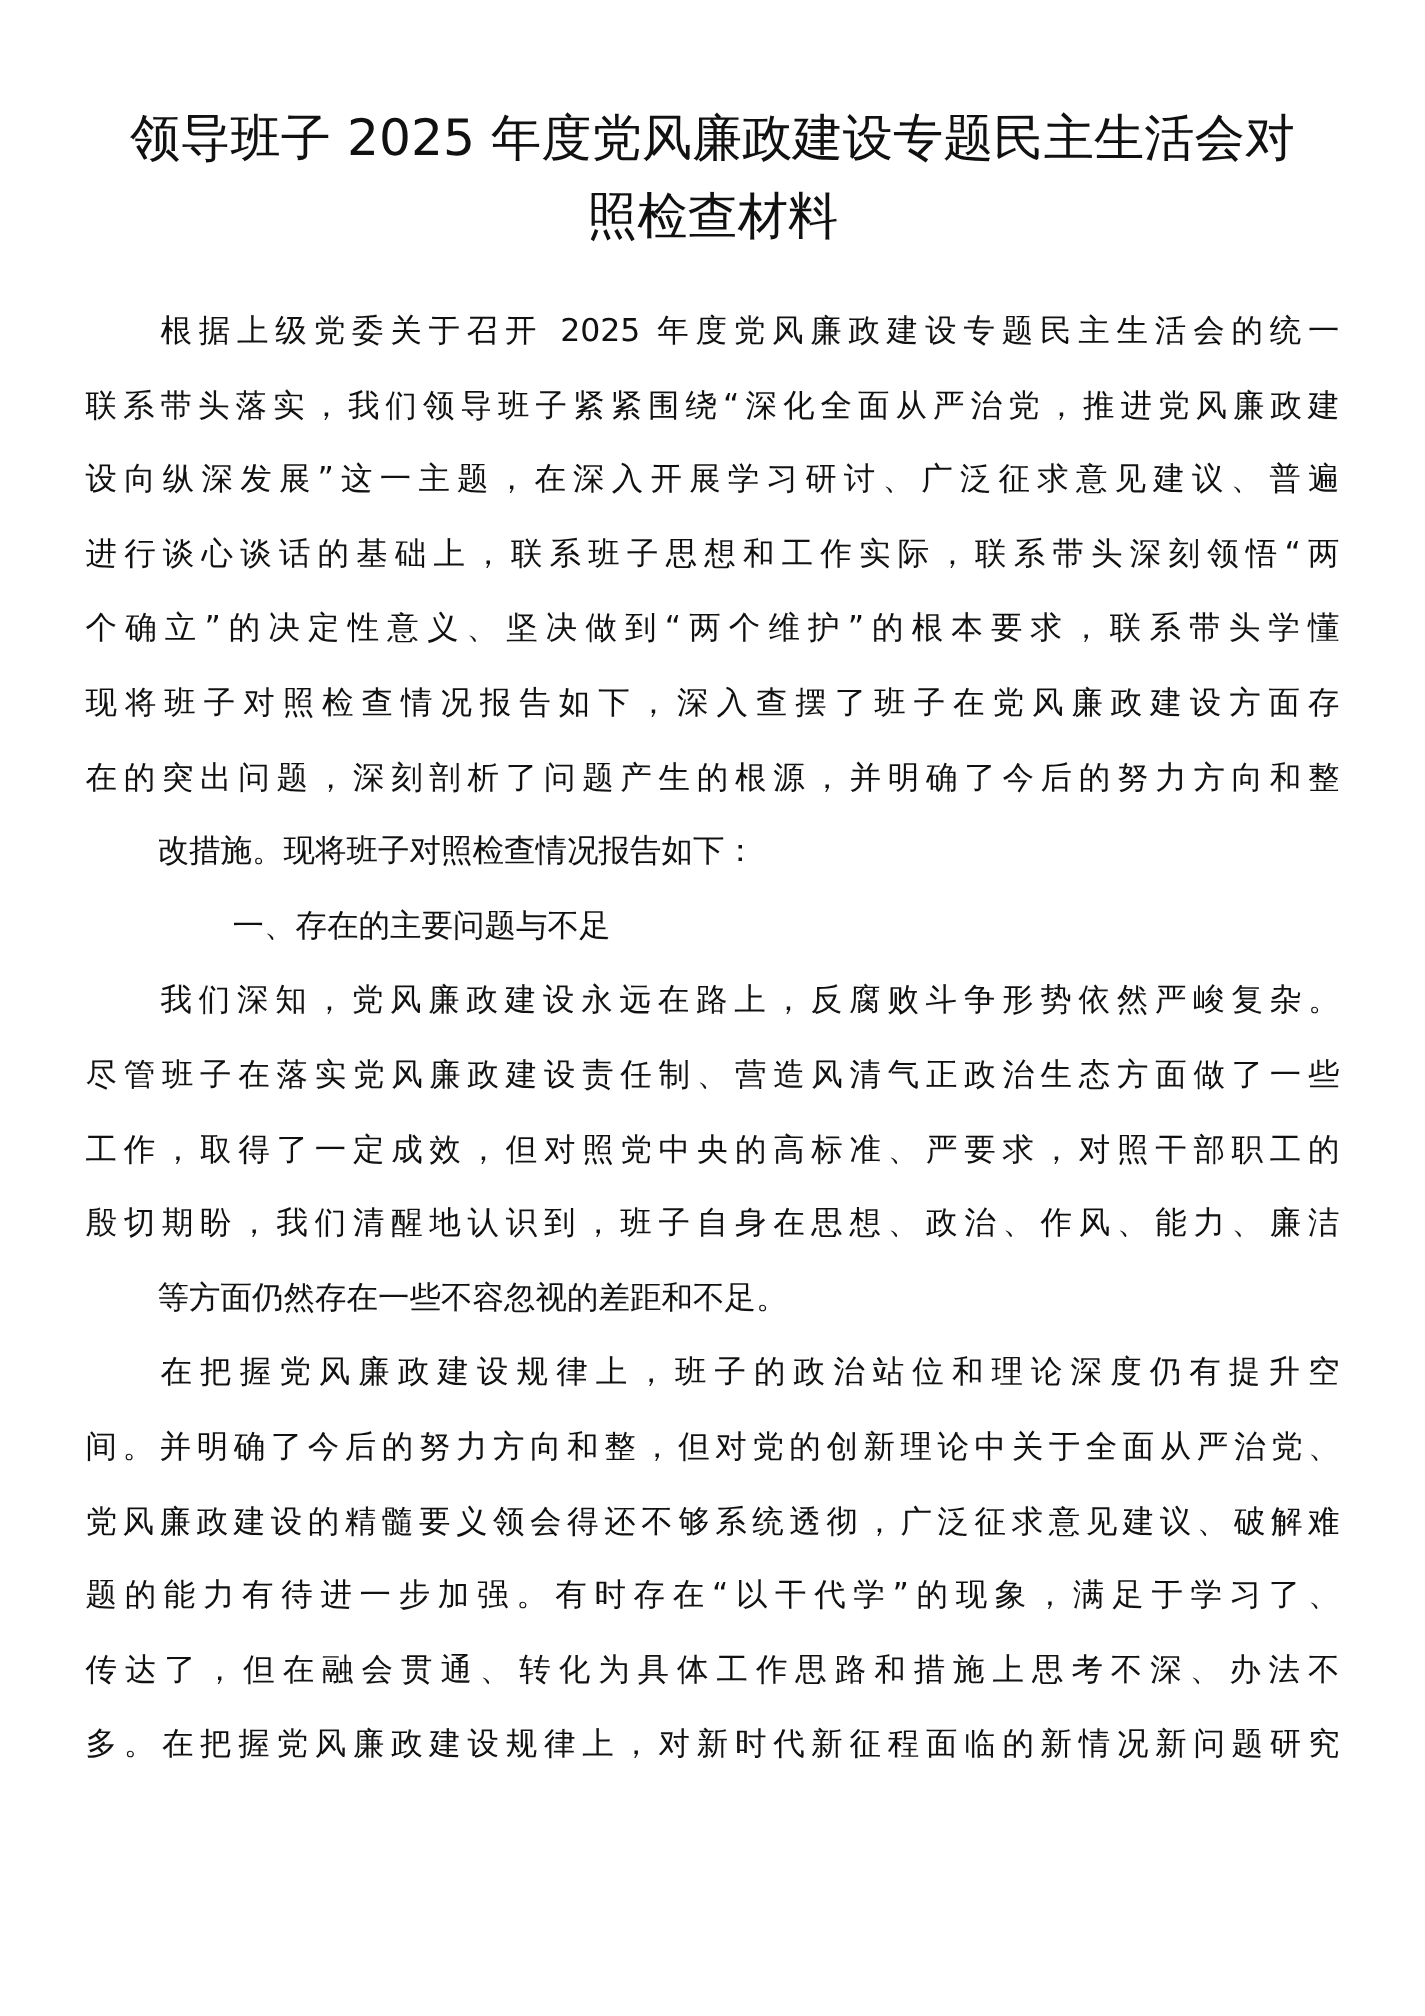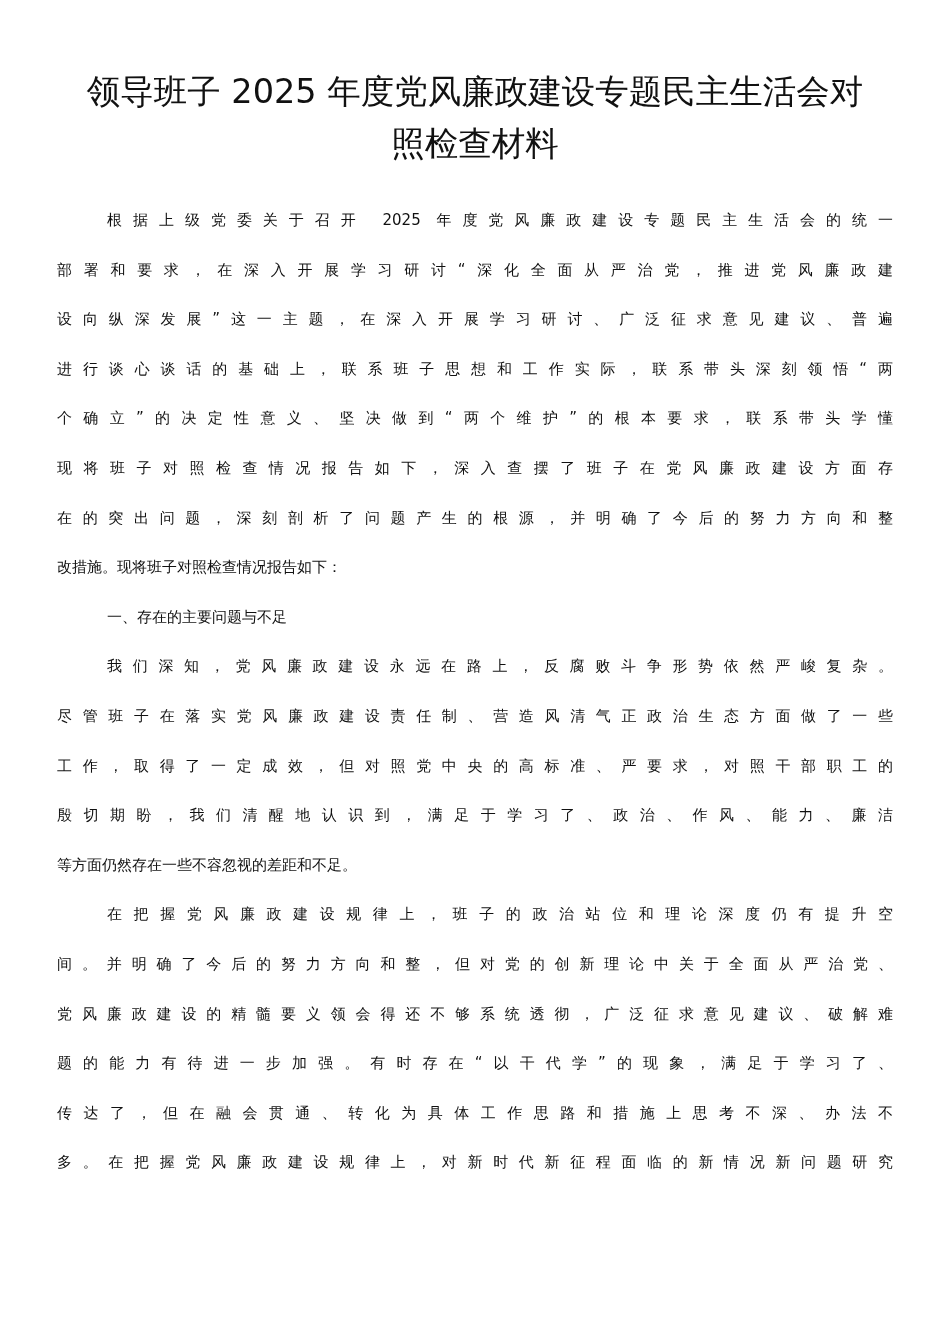--- a/index.html
+++ b/index.html
@@ -40,57 +40,58 @@
     }
     .body-text {
       position: absolute;
       left: 57px;
       top: 196px;
       width: 836px;
     }
     .line {
       display: block;
       white-space: nowrap;
-      font-size: 15px;
+      font-size: 21px;
       height: 49.6px;
       line-height: 49.6px;
       text-align: justify;
       text-align-last: justify;
       color: #111111;
     }
     .line.indent {
       padding-left: 50px;
     }
     .line.last {
       text-align-last: left;
+      margin-left: 48px;
     }
   </style>
 </head>
 <body>
 
 <div class="page">
   <div class="title">
     <span class="tline">领导班子 2025 年度党风廉政建设专题民主生活会对</span>
     <span class="tline">照检查材料</span>
   </div>
 
   <div class="body-text" id="body-lines">
       <span class="line indent">根据上级党委关于召开 2025 年度党风廉政建设专题民主生活会的统一</span>
-      <span class="line">部署和要求，在深入开展学习研讨“深化全面从严治党，推进党风廉政建</span>
+      <span class="line">联系带头落实，我们领导班子紧紧围绕“深化全面从严治党，推进党风廉政建</span>
       <span class="line">设向纵深发展”这一主题，在深入开展学习研讨、广泛征求意见建议、普遍</span>
       <span class="line">进行谈心谈话的基础上，联系班子思想和工作实际，联系带头深刻领悟“两</span>
       <span class="line">个确立”的决定性意义、坚决做到“两个维护”的根本要求，联系带头学懂</span>
       <span class="line">现将班子对照检查情况报告如下，深入查摆了班子在党风廉政建设方面存</span>
       <span class="line">在的突出问题，深刻剖析了问题产生的根源，并明确了今后的努力方向和整</span>
       <span class="line last">改措施。现将班子对照检查情况报告如下：</span>
       <span class="line indent last">一、存在的主要问题与不足</span>
       <span class="line indent">我们深知，党风廉政建设永远在路上，反腐败斗争形势依然严峻复杂。</span>
       <span class="line">尽管班子在落实党风廉政建设责任制、营造风清气正政治生态方面做了一些</span>
       <span class="line">工作，取得了一定成效，但对照党中央的高标准、严要求，对照干部职工的</span>
-      <span class="line">殷切期盼，我们清醒地认识到，满足于学习了、政治、作风、能力、廉洁</span>
+      <span class="line">殷切期盼，我们清醒地认识到，班子自身在思想、政治、作风、能力、廉洁</span>
       <span class="line last">等方面仍然存在一些不容忽视的差距和不足。</span>
       <span class="line indent">在把握党风廉政建设规律上，班子的政治站位和理论深度仍有提升空</span>
       <span class="line">间。并明确了今后的努力方向和整，但对党的创新理论中关于全面从严治党、</span>
       <span class="line">党风廉政建设的精髓要义领会得还不够系统透彻，广泛征求意见建议、破解难</span>
       <span class="line">题的能力有待进一步加强。有时存在“以干代学”的现象，满足于学习了、</span>
       <span class="line">传达了，但在融会贯通、转化为具体工作思路和措施上思考不深、办法不</span>
       <span class="line">多。在把握党风廉政建设规律上，对新时代新征程面临的新情况新问题研究</span>
     </div>
 </div>
 

